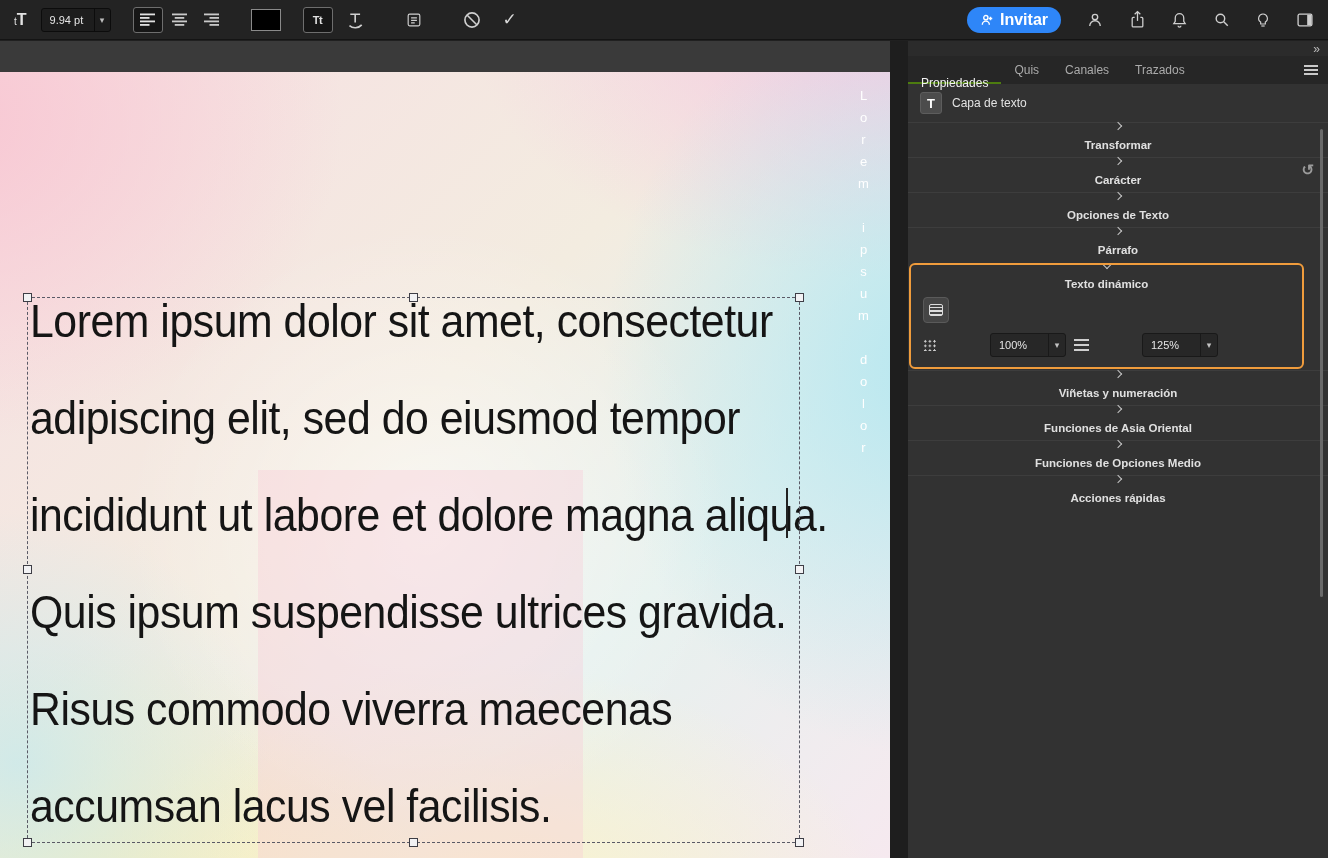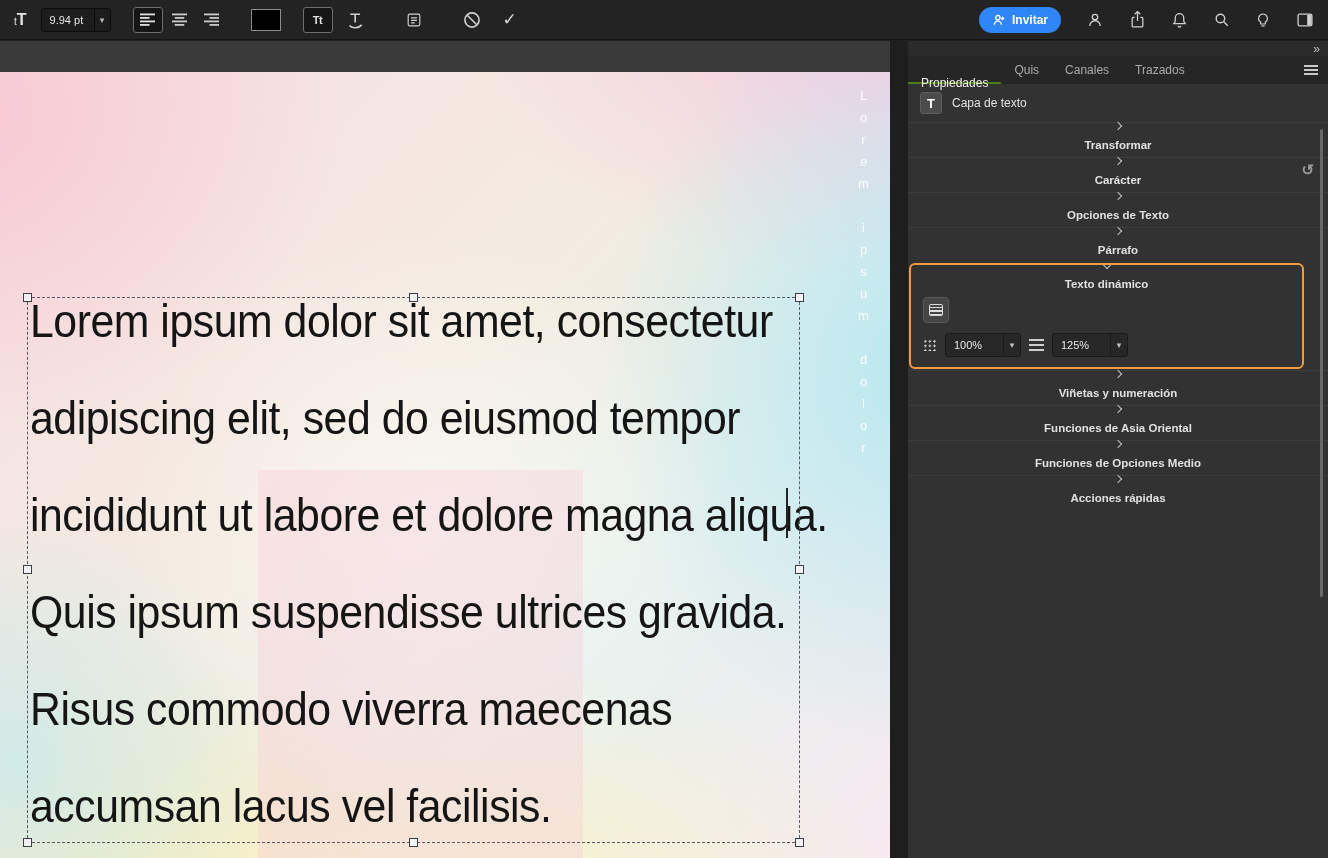--- a/index.html
+++ b/index.html
@@ -21,21 +21,21 @@
   .align-group { display:flex; gap:2px; margin-left:14px;}
   .tbtn { width:30px; height:26px; display:flex; align-items:center; justify-content:center;
     border-radius:3px; background:transparent; border:1px solid transparent; cursor:pointer;}
   .tbtn.active { background:#161616; border-color:#6e6e6e; }
   .swatch { width:30px; height:22px; background:#000; border:1px solid #8a8a8a;
     margin-left:16px; cursor:pointer;}
   .ttxt { font-size:11px; color:#e0e0e0; font-weight:bold; letter-spacing:-0.5px;}
   .commit-glyph { font-size:17px; color:#d9d9d9; }
   .toolbar-right { margin-left:auto; display:flex; align-items:center; gap:25px; }
   .invite-pill { display:flex; align-items:center; gap:6px; height:26px; padding:0 13px;
-    border-radius:13px; background:#2e86f8; color:#fff; font-size:12px; font-weight:bold;
+    border-radius:13px; background:#2e86f8; color:#fff; font-size:16px; font-weight:bold;
     cursor:pointer; }
   .ricon { display:flex; align-items:center; justify-content:center; cursor:pointer;}
 
   
   .canvas-strip { position:absolute; left:0; top:41px; width:890px; height:817px;
     background:#3a3a3a; }
   .canvas { position:absolute; left:0; top:31px; width:890px; height:786px; overflow:hidden;
     background:
       radial-gradient(420px 420px at 48% 58%, rgba(255,255,255,0.55), rgba(255,255,255,0) 72%),
       radial-gradient(520px 620px at 104% 38%, rgba(182,231,240,0.95), rgba(182,231,240,0) 62%),
@@ -95,21 +95,21 @@
     margin:2px 0 10px 0; cursor:pointer; }
   .pane-btn .pb-icon { width:14px; height:12px; border:1.4px solid #dcdcdc; border-radius:2px;
     background:repeating-linear-gradient(transparent 0 2px, #dcdcdc 2px 3.4px); }
   .ctrl-row { display:flex; align-items:center; gap:8px; }
   .grid-icon { width:14px; height:12px;
     background-image:radial-gradient(#cfcfcf 1.1px, transparent 1.3px);
     background-size:4.6px 4.6px; }
   .lines-icon { width:15px; height:12px;
     background:repeating-linear-gradient(#cfcfcf 0 2px, transparent 2px 5px); }
   .dd { display:flex; align-items:stretch; height:24px; width:76px; background:#272727;
-    border:1px solid #191919; border-radius:3px; cursor:pointer; }
+    border:1px solid #191919; border-radius:3px; cursor:pointer;margin-left:45px; }
   .dd .dd-val { flex:1; display:flex; align-items:center; padding:0 8px; font-size:11px;
     color:#e6e6e6; }
   .dd .dd-arrow { width:17px; display:flex; align-items:center; justify-content:center;
     border-left:1px solid #191919; color:#c2c2c2; font-size:9px; }
   .scrollbar { position:absolute; right:5px; top:88px; width:3px; height:468px;
     background:#696969; border-radius:2px; cursor:pointer; }
 </style>
 </head>
 <body>
 

